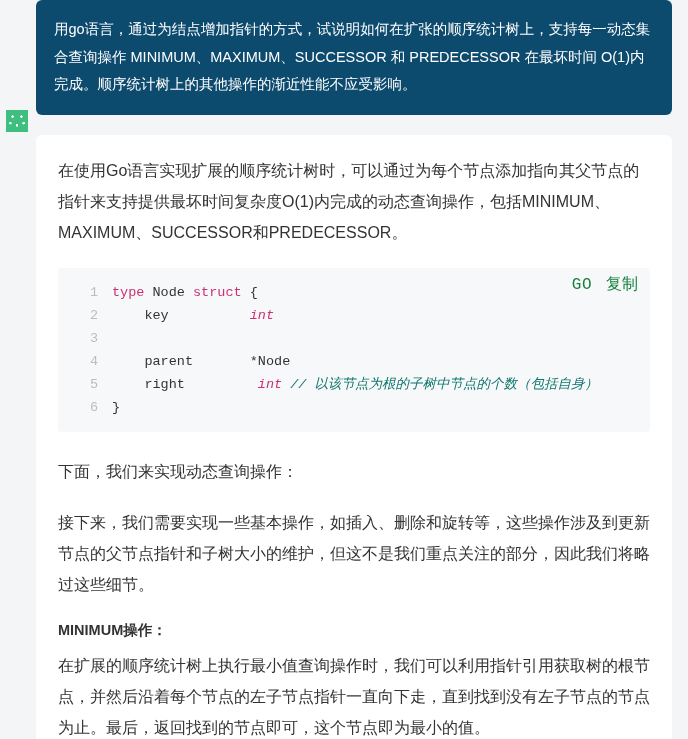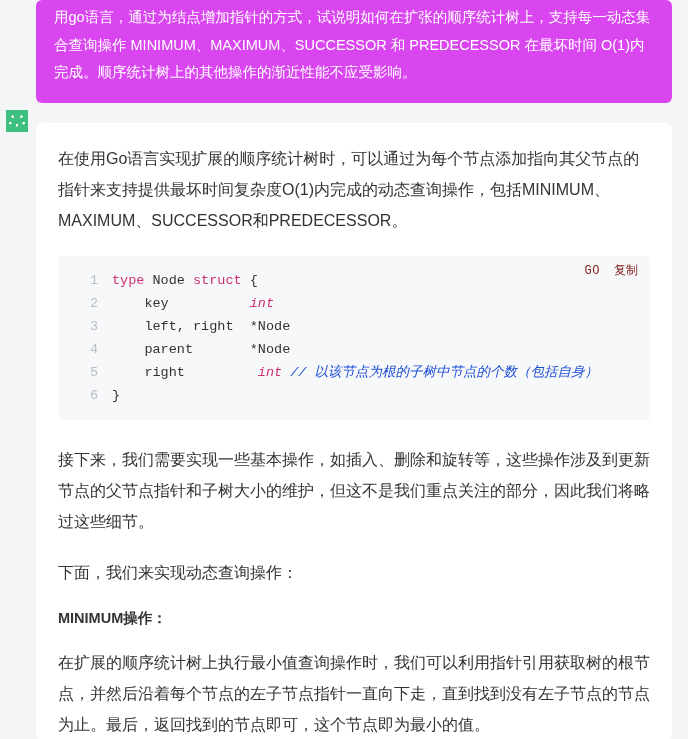--- a/index.html
+++ b/index.html
@@ -5,25 +5,25 @@
   * { margin: 0; padding: 0; box-sizing: border-box; }
   body {
     font-family: -apple-system, BlinkMacSystemFont, "Segoe UI", "PingFang SC", "Microsoft YaHei", sans-serif;
     background: #f4f5f6;
     width: 688px;
     height: 739px;
     overflow: hidden;
     position: relative;
   }
   .prompt-box {
-    background: #d946ef;
+    background: #0c4a6e;
     color: #ffffff;
     margin: 0 16px 20px 36px;
     border-radius: 6px;
-    padding: 4px 18px 16px 18px;
+    padding: 16px 18px 16px 18px;
     font-size: 14.5px;
     line-height: 1.9;
   }
   .avatar {
     position: absolute;
     left: 6px;
     top: 110px;
     width: 22px;
     height: 22px;
     background: #3fbf7f;
@@ -50,22 +50,22 @@
     background: #f7f8f9;
     border-radius: 4px;
     margin-bottom: 24px;
     position: relative;
     font-family: "SFMono-Regular", Consolas, "Liberation Mono", Menlo, monospace;
   }
   .code-header {
     position: absolute;
     top: 6px;
     right: 12px;
-    font-size: 12px;
-    color: #7f1d1d;
+    font-size: 16px;
+    color: #15803d;
     display: flex;
     gap: 14px;
     align-items: center;
   }
   .code-lang { letter-spacing: 0.5px; }
   .copy-btn { cursor: pointer; text-align: right; }
   .code-body {
     padding: 14px 16px 12px 16px;
     font-size: 13.5px;
     line-height: 1.7;
@@ -75,26 +75,26 @@
     width: 24px;
     text-align: right;
     color: #b8bec4;
     user-select: none;
     flex-shrink: 0;
     margin-right: 14px;
   }
   .code-text { white-space: pre; color: #333; }
   .kw { color: #cf2f74; }
   .typ { color: #cf2f74; font-style: italic; }
-  .cmt { color: #1d4ed8; font-style: italic; }
+  .cmt { color: #0f766e; font-style: italic; }
   .heading {
     font-size: 14.5px;
     font-weight: 700;
     color: #333;
-    margin-bottom: 19px;
+    margin-bottom: 10px;
   }
 </style>
 </head>
 <body>
 
 <div class="prompt-box">
   <span>用go语言，通过为结点增加指针的方式，试说明如何在扩张的顺序统计树上，支持每一动态集合查询操作 MINIMUM、MAXIMUM、SUCCESSOR 和 PREDECESSOR 在最坏时间 O(1)内完成。顺序统计树上的其他操作的渐近性能不应受影响。</span>
 </div>
 
 <div class="avatar"></div>
@@ -112,37 +112,36 @@
       <div class="code-line">
         <span class="ln">1</span>
         <span class="code-text"><span class="kw">type</span><span> Node </span><span class="kw">struct</span><span> {</span></span>
       </div>
       <div class="code-line">
         <span class="ln">2</span>
         <span class="code-text"><span>    key          </span><span class="typ">int</span></span>
       </div>
       <div class="code-line">
         <span class="ln">3</span>
-        <span class="code-text">    left, right  *Node</span>
       </div>
       <div class="code-line">
         <span class="ln">4</span>
         <span class="code-text">    parent       *Node</span>
       </div>
       <div class="code-line">
         <span class="ln">5</span>
         <span class="code-text"><span>    right         </span><span class="typ">int</span><span> </span><span class="cmt">// 以该节点为根的子树中节点的个数（包括自身）</span></span>
       </div>
       <div class="code-line">
         <span class="ln">6</span>
         <span class="code-text">}</span>
       </div>
     </div>
   </div>
 
+  <p class="para">下面，我们来实现动态查询操作：</p>
   <p class="para">接下来，我们需要实现一些基本操作，如插入、删除和旋转等，这些操作涉及到更新节点的父节点指针和子树大小的维护，但这不是我们重点关注的部分，因此我们将略过这些细节。</p>
-  <p class="para">下面，我们来实现动态查询操作：</p>
 
   <p class="heading">MINIMUM操作：</p>
 
   <p class="para">在扩展的顺序统计树上执行最小值查询操作时，我们可以利用指针引用获取树的根节点，并然后沿着每个节点的左子节点指针一直向下走，直到找到没有左子节点的节点为止。最后，返回找到的节点即可，这个节点即为最小的值。</p>
 
 </div>
 
 </body></html>

